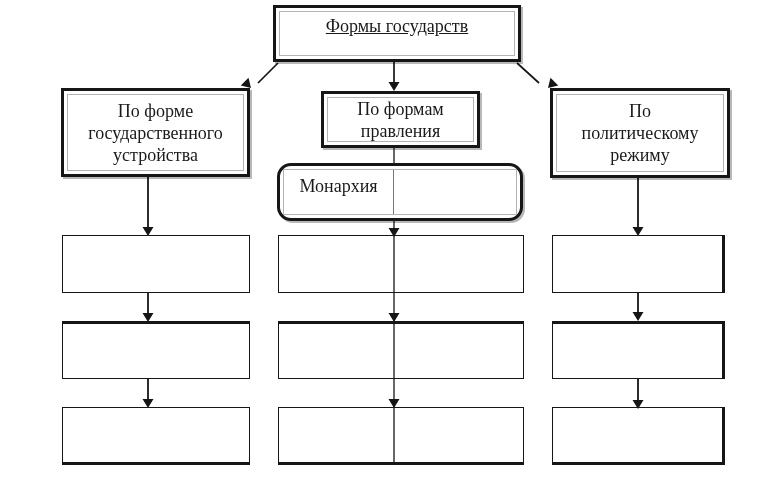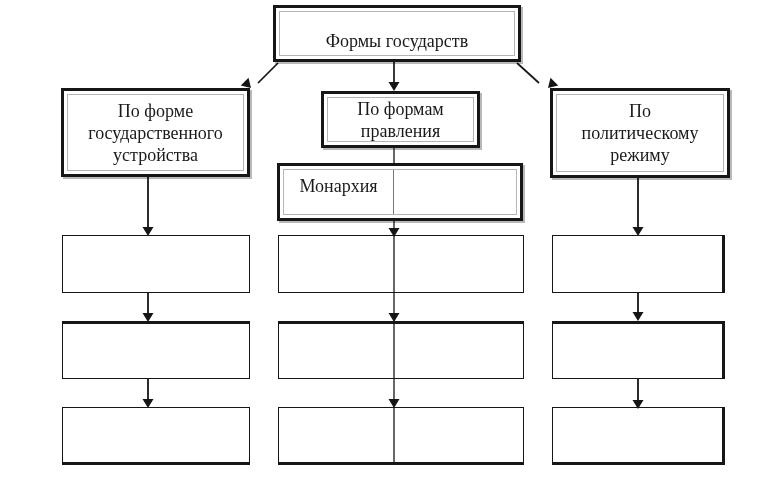--- a/index.html
+++ b/index.html
@@ -39,21 +39,21 @@
     box-shadow: 2px 2px 0 rgba(0,0,0,0.28);
   }
   .inner {
     position: absolute;
     inset: 3px;
     border: 1px solid #b4b4b4;
     display: flex;
     align-items: center;
     justify-content: center;
   }
-  .inner.top { align-items: center; padding-top: 14px; box-sizing: border-box; }
+  .inner.top { align-items: flex-start; padding-top: 3px; box-sizing: border-box; text-decoration: underline; }
   .label {
     font-size: 18px;
     line-height: 22px;
     text-align: center;
     white-space: pre-line;
   }
   
   .mono-grid {
     position: absolute;
     inset: 3px;
@@ -141,21 +141,21 @@
   </div>
 
   <div class="hbox" style="left:550px; top:88px; width:180px; height:90px;">
     <div class="inner">
       <span class="label">По
 политическому
 режиму</span>
     </div>
   </div>
 
-  <div class="hbox" style="left:277px; top:163px; width:246px; height:58px;">
+  <div class="hbox" style="left:277px; top:163px; width:246px; height:58px;border-radius:14px;">
     <div class="mono-grid">
       <div class="cell cell-left">
         <span class="label">Монархия</span>
       </div>
     </div>
   </div>
 
 </div>
 
 </body></html>

